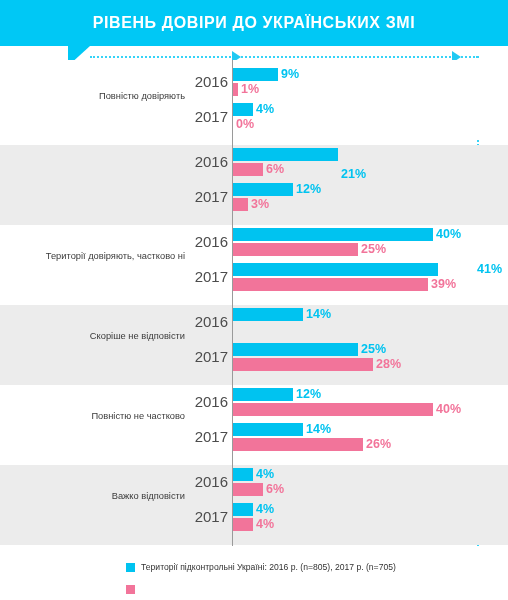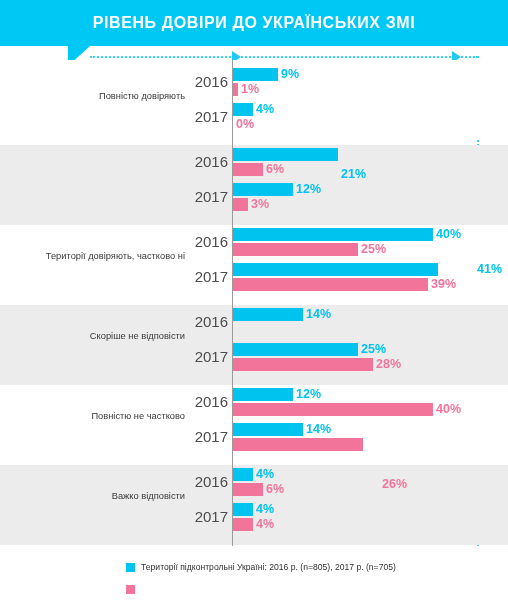--- a/index.html
+++ b/index.html
@@ -338,21 +338,21 @@
         </div>
       </div>
       <div class="yearblock y2017">
         <div class="year-label">2017</div>
         <div class="barrow top" style="width: 130px;">
           <div class="bar cyan" style="width: 70px;"></div>
           <span class="bar-value cyan" style="left: 73px;">14%</span>
         </div>
         <div class="barrow bottom" style="width: 190px;">
           <div class="bar pink" style="width: 130px;"></div>
-          <span class="bar-value pink" style="left: 149px; margin-top: 40px;">26%</span>
+          <span class="bar-value pink" style="left: 133px;">26%</span>
         </div>
       </div>
     </div>
     <div class="group" style="top: 460px;">
       <div class="cat-label">Важко відповісти</div>
       <div class="yearblock y2016">
         <div class="year-label">2016</div>
         <div class="barrow top" style="width: 80px;">
           <div class="bar cyan" style="width: 20px;"></div>
           <span class="bar-value cyan" style="left: 23px;">4%</span>

